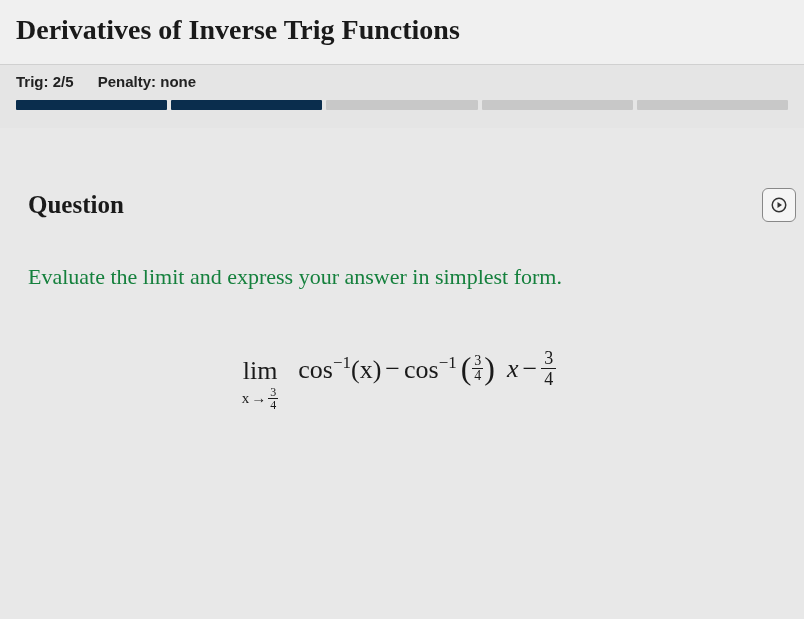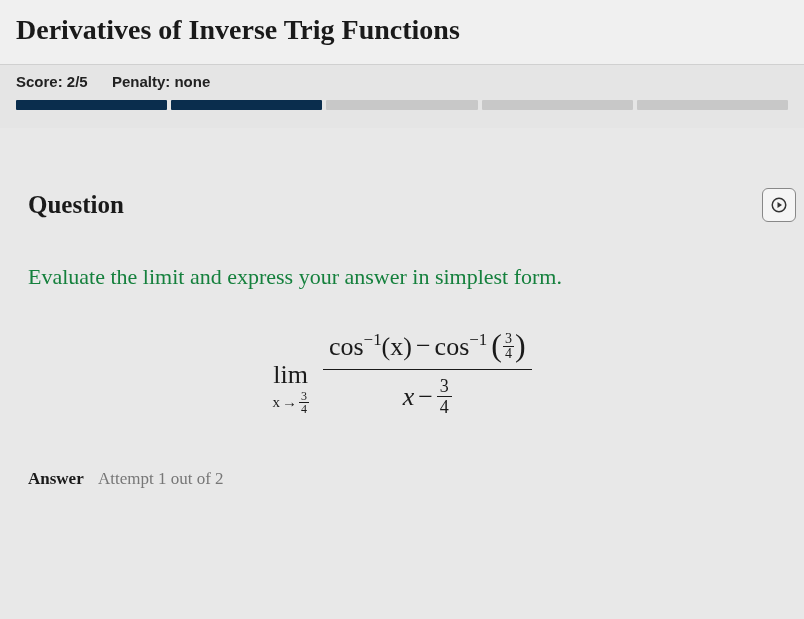--- a/index.html
+++ b/index.html
@@ -129,21 +129,21 @@
       flex-direction: column;
       align-items: center;
       font-size: 12px;
       line-height: 1;
       vertical-align: middle;
     }
     .sfrac .n { border-bottom: 1px solid #1a1a1a; padding: 0 2px; }
     .sfrac .d { padding: 0 2px; }
     .main-frac {
       display: inline-flex;
-      flex-direction: column;
+      flex-direction: row;
       align-items: center;
       line-height: 1.3;
     }
     .frac-line {
       width: 100%;
       border-bottom: 1.5px solid #1a1a1a;
       margin: 4px 0;
     }
     .numer, .denom {
       padding: 2px 6px;
@@ -188,21 +188,21 @@
       margin-left: 10px;
     }
   </style>
 </head>
 <body>
 
 <div class="page-title">Derivatives of Inverse Trig Functions</div>
 
 <div class="score-bar-section">
   <div class="score-line">
-    <span class="bold"><span>Score:</span> <span>2/5</span></span>
+    <span class="bold"><span>Trig:</span> <span>2/5</span></span>
     <span class="penalty-label">Penalty:</span>
     <span class="penalty-value"> <span>none</span></span>
   </div>
   <div class="progress-bar">
     <div class="progress-segment filled"></div>
     <div class="progress-segment filled"></div>
     <div class="progress-segment"></div>
     <div class="progress-segment"></div>
     <div class="progress-segment"></div>
   </div>
@@ -254,17 +254,13 @@
           <span>−</span>
           <span class="mfrac">
             <span class="n">3</span>
             <span class="d">4</span>
           </span>
         </span>
       </span>
     </span>
   </div>
 
-  <div class="answer-line">
-    <span class="bold">Answer</span>
-    <span class="attempt">Attempt 1 out of 2</span>
-  </div>
 </div>
 
 </body></html>

